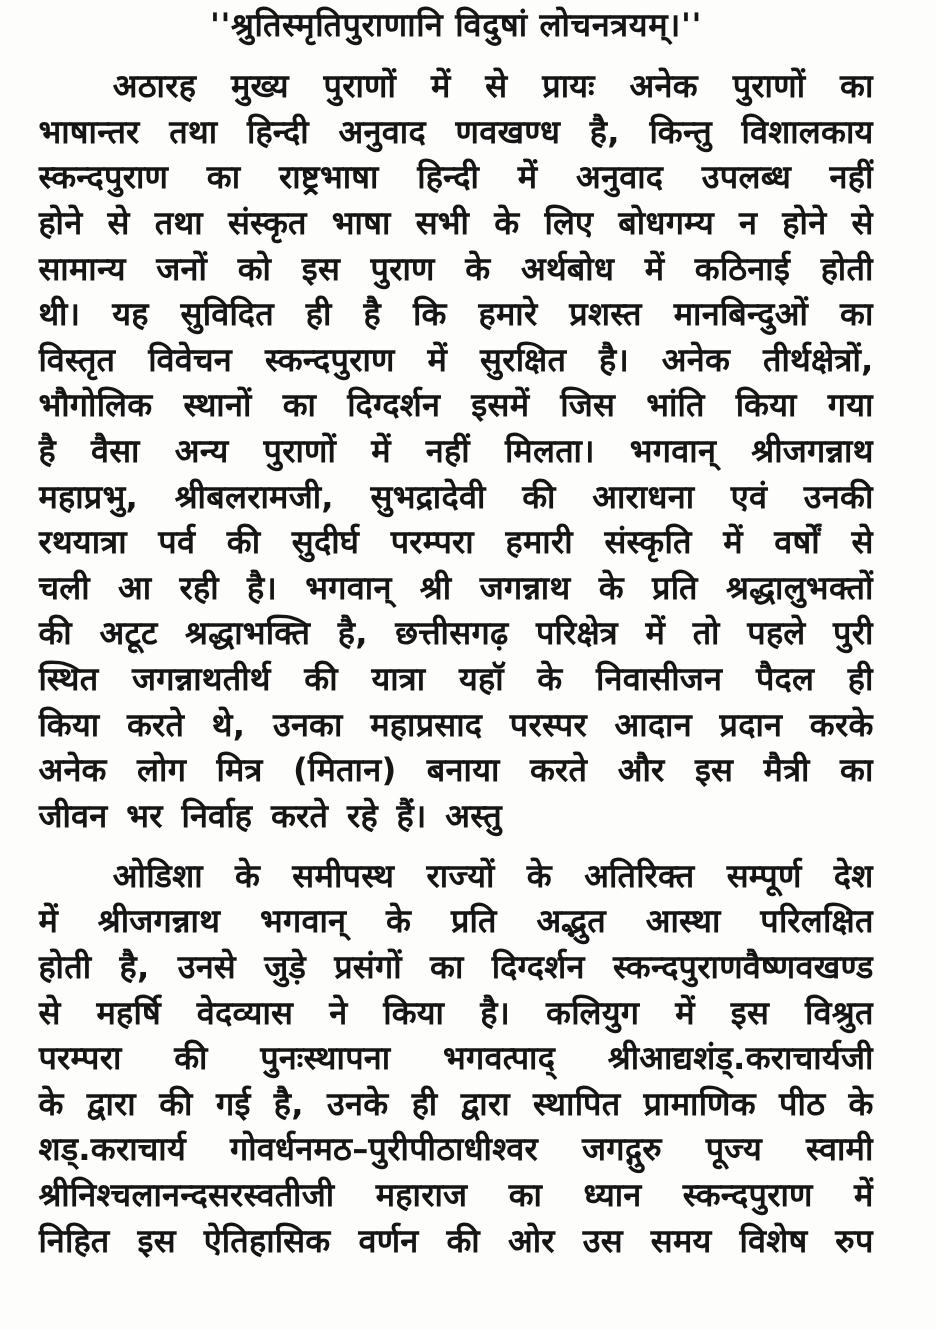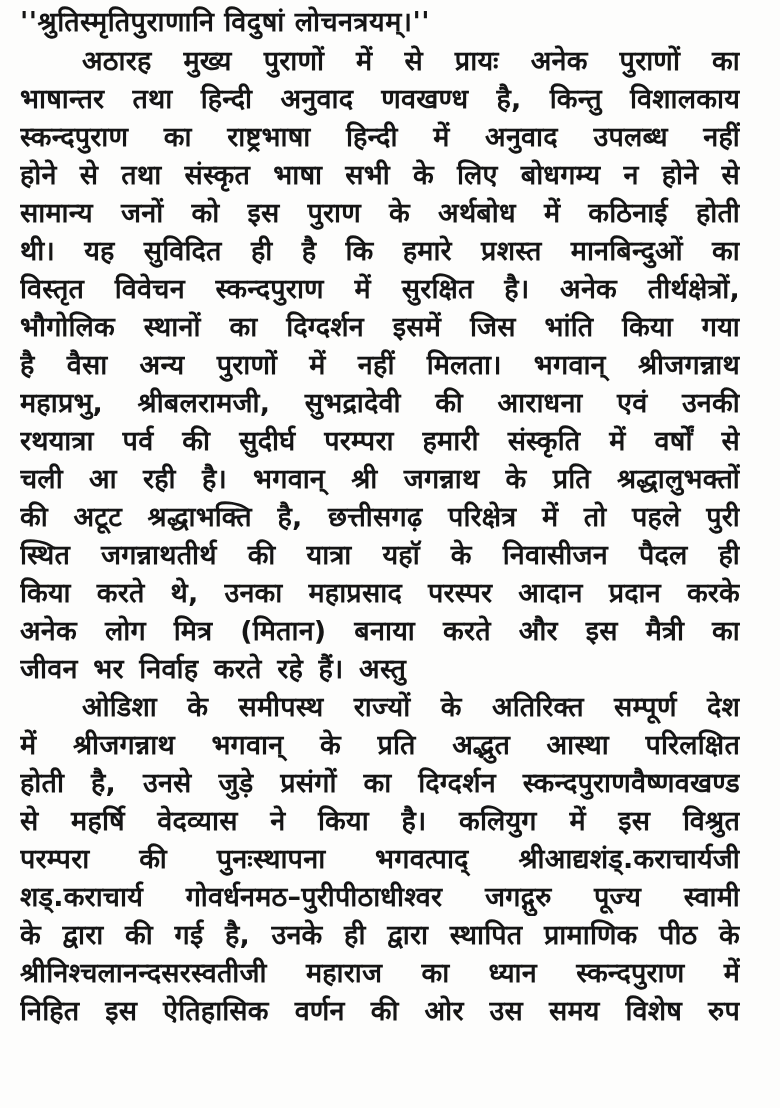--- a/index.html
+++ b/index.html
@@ -16,25 +16,25 @@
     color: #151515;
     font-family: "DejaVu Sans", sans-serif;
     overflow: hidden;
     box-sizing: border-box;
     padding: 2px 40px 0 20px;
   }
   .shloka-title {
     font-size: 27px;
     line-height: 40px;
     font-weight: 600;
-    text-align: left;
+    text-align: center;
     letter-spacing: 0.5px;
     white-space: nowrap;
   }
-  .paragraph { margin: 0; }
+  .paragraph { margin: 12px; }
   .line {
     font-size: 27px;
     line-height: 38px;
     font-weight: 600;
     text-align: justify;
     text-align-last: justify;
     letter-spacing: 0.2px;
     white-space: normal;
     overflow: hidden;
     height: 38px;
@@ -71,18 +71,18 @@
       <div class="line">अनेक लोग मित्र (मितान) बनाया करते और इस मैत्री का</div>
       <div class="line last-left">जीवन भर निर्वाह करते रहे हैं। अस्तु</div>
     </div>
 
   <div class="paragraph">
       <div class="line first-line">ओडिशा के समीपस्थ राज्यों के अतिरिक्त सम्पूर्ण देश</div>
       <div class="line">में श्रीजगन्नाथ भगवान् के प्रति अद्भुत आस्था परिलक्षित</div>
       <div class="line">होती है, उनसे जुड़े प्रसंगों का दिग्दर्शन स्कन्दपुराणवैष्णवखण्ड</div>
       <div class="line">से महर्षि वेदव्यास ने किया है। कलियुग में इस विश्रुत</div>
       <div class="line">परम्परा की पुनःस्थापना भगवत्पाद् श्रीआद्यशंड्.कराचार्यजी</div>
+      <div class="line">के द्वारा की गई है, उनके ही द्वारा स्थापित प्रामाणिक पीठ के</div>
       <div class="line">शड्.कराचार्य गोवर्धनमठ–पुरीपीठाधीश्वर जगद्गुरु पूज्य स्वामी</div>
-      <div class="line">के द्वारा की गई है, उनके ही द्वारा स्थापित प्रामाणिक पीठ के</div>
       <div class="line">श्रीनिश्चलानन्दसरस्वतीजी महाराज का ध्यान स्कन्दपुराण में</div>
       <div class="line">निहित इस ऐतिहासिक वर्णन की ओर उस समय विशेष रुप</div>
     </div>
 </div>
 
 </body></html>

